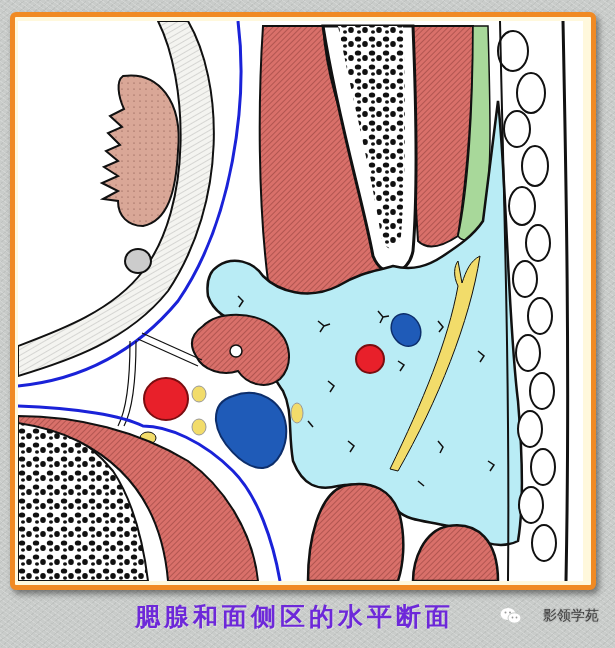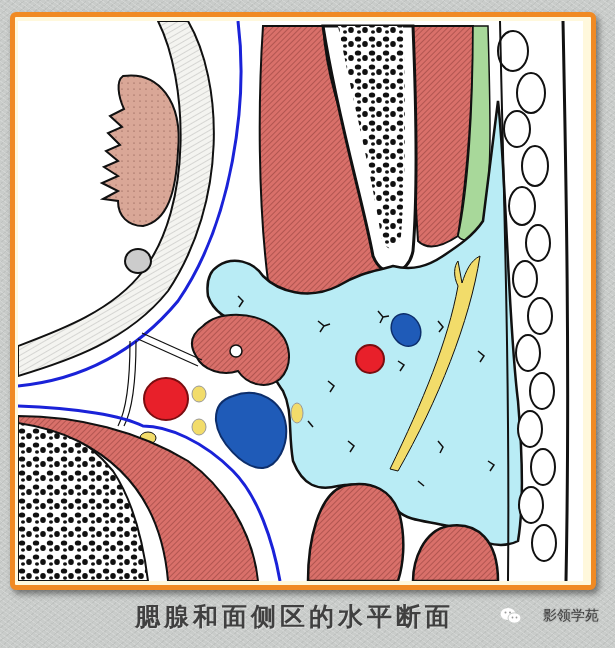--- a/index.html
+++ b/index.html
@@ -20,21 +20,21 @@
       box-sizing: border-box;
     }
     .canvas {
       position: absolute; left: 18px; top: 21px; width: 565px; height: 560px;
       background: #ffffff; overflow: hidden;
     }
     .canvas svg { display: block; }
     .caption {
       position: absolute; left: 135px; top: 600px;
       font-family: "DejaVu Serif", serif; font-weight: bold;
-      font-size: 25px; letter-spacing: 4px; color: #404040;
+      font-size: 25px; letter-spacing: 4px; color: #6d28d9;
       text-shadow: 1px 1px 0 rgba(255,255,255,0.35);
     }
     .watermark {
       position: absolute; left: 500px; top: 607px; display: flex; align-items: center; gap: 21px;
       color: #404040; font-size: 14px;
       text-shadow: 0 0 2px rgba(0,0,0,0.35);
     }
     .wechat-icon { width: 22px; height: 18px; display: inline-block; }
   </style>
 </head>

